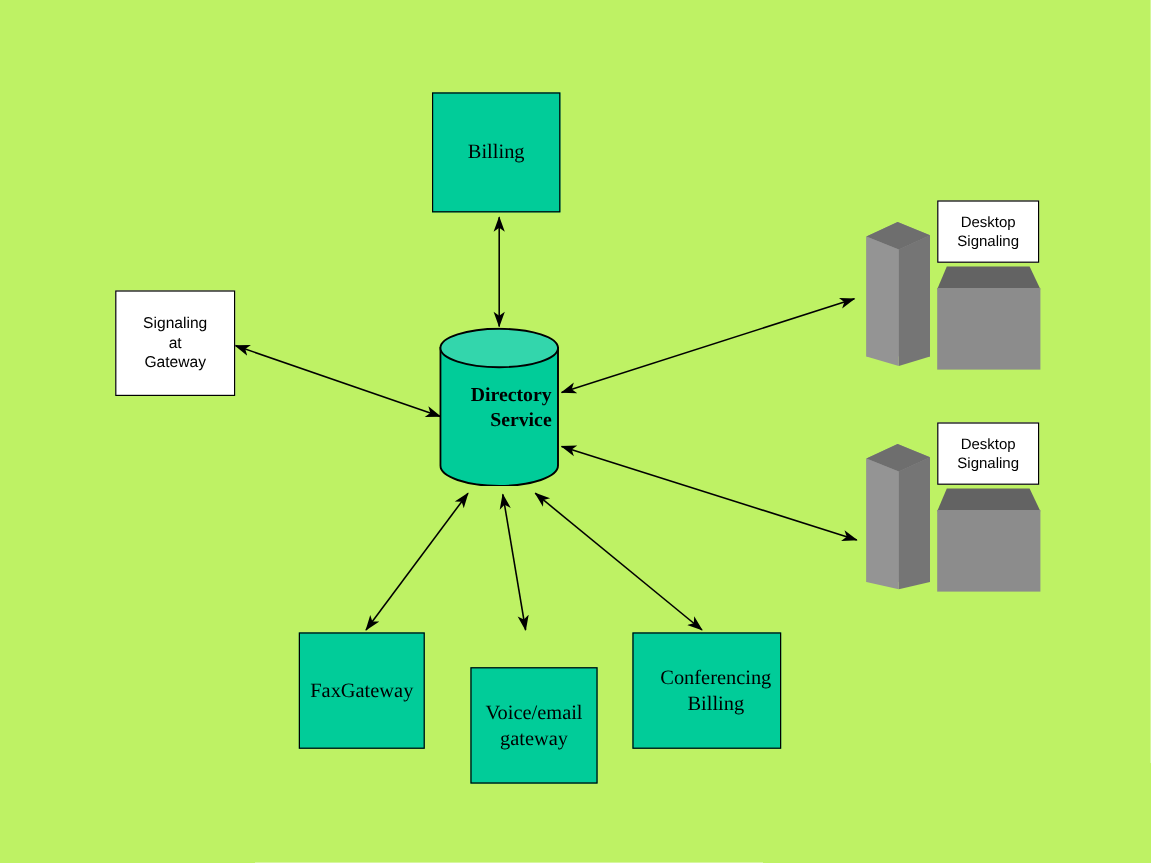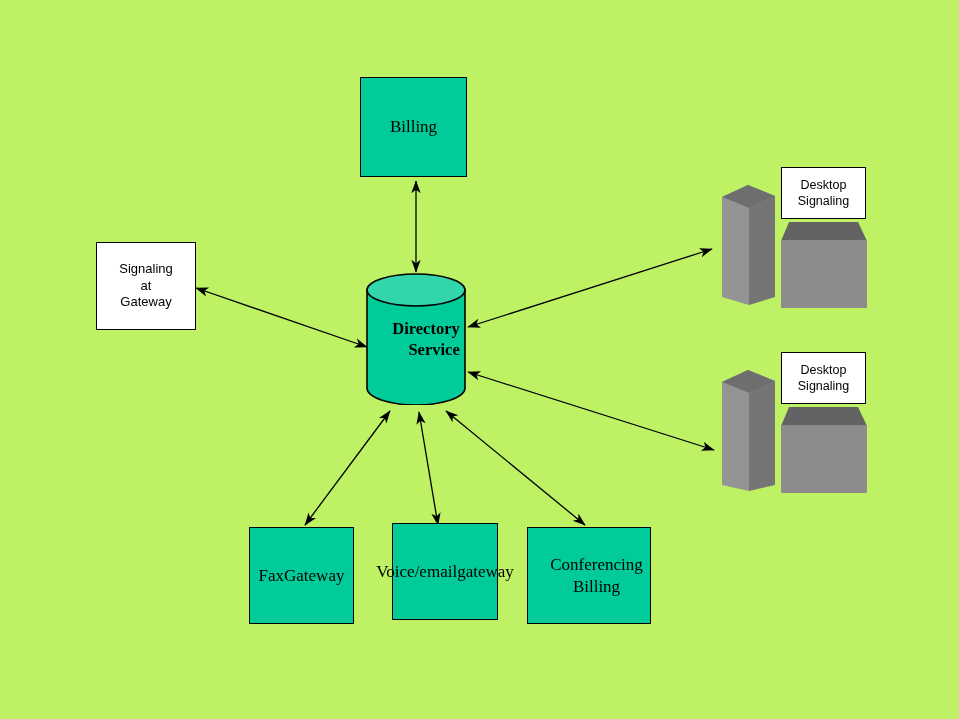--- a/index.html
+++ b/index.html
@@ -163,21 +163,21 @@
       <div>Directory</div>
       <div>Service</div>
     </div>
   </div>
 
   <div class="node greenbox" style="left:249px; top:527px; width:105px; height:97px; flex-direction:row;">
     <span>Fax</span>
     <span>Gateway</span>
   </div>
 
-  <div class="node greenbox" style="left:392px; top:523px; width:106px; height:97px; flex-direction:row;">
+  <div class="node greenbox" style="left:392px; top:556px; width:106px; height:97px; flex-direction:column;">
     <span>Voice/email</span>
     <span>gateway</span>
   </div>
 
   <div class="node greenbox" style="left:527px; top:527px; width:124px; height:97px; flex-direction:column;padding-left:15px;">
     <span>Conferencing</span>
     <span>Billing</span>
   </div>
 
   <div class="node whitebox small" style="left:781px; top:167px; width:85px; height:52px; flex-direction:column;">

